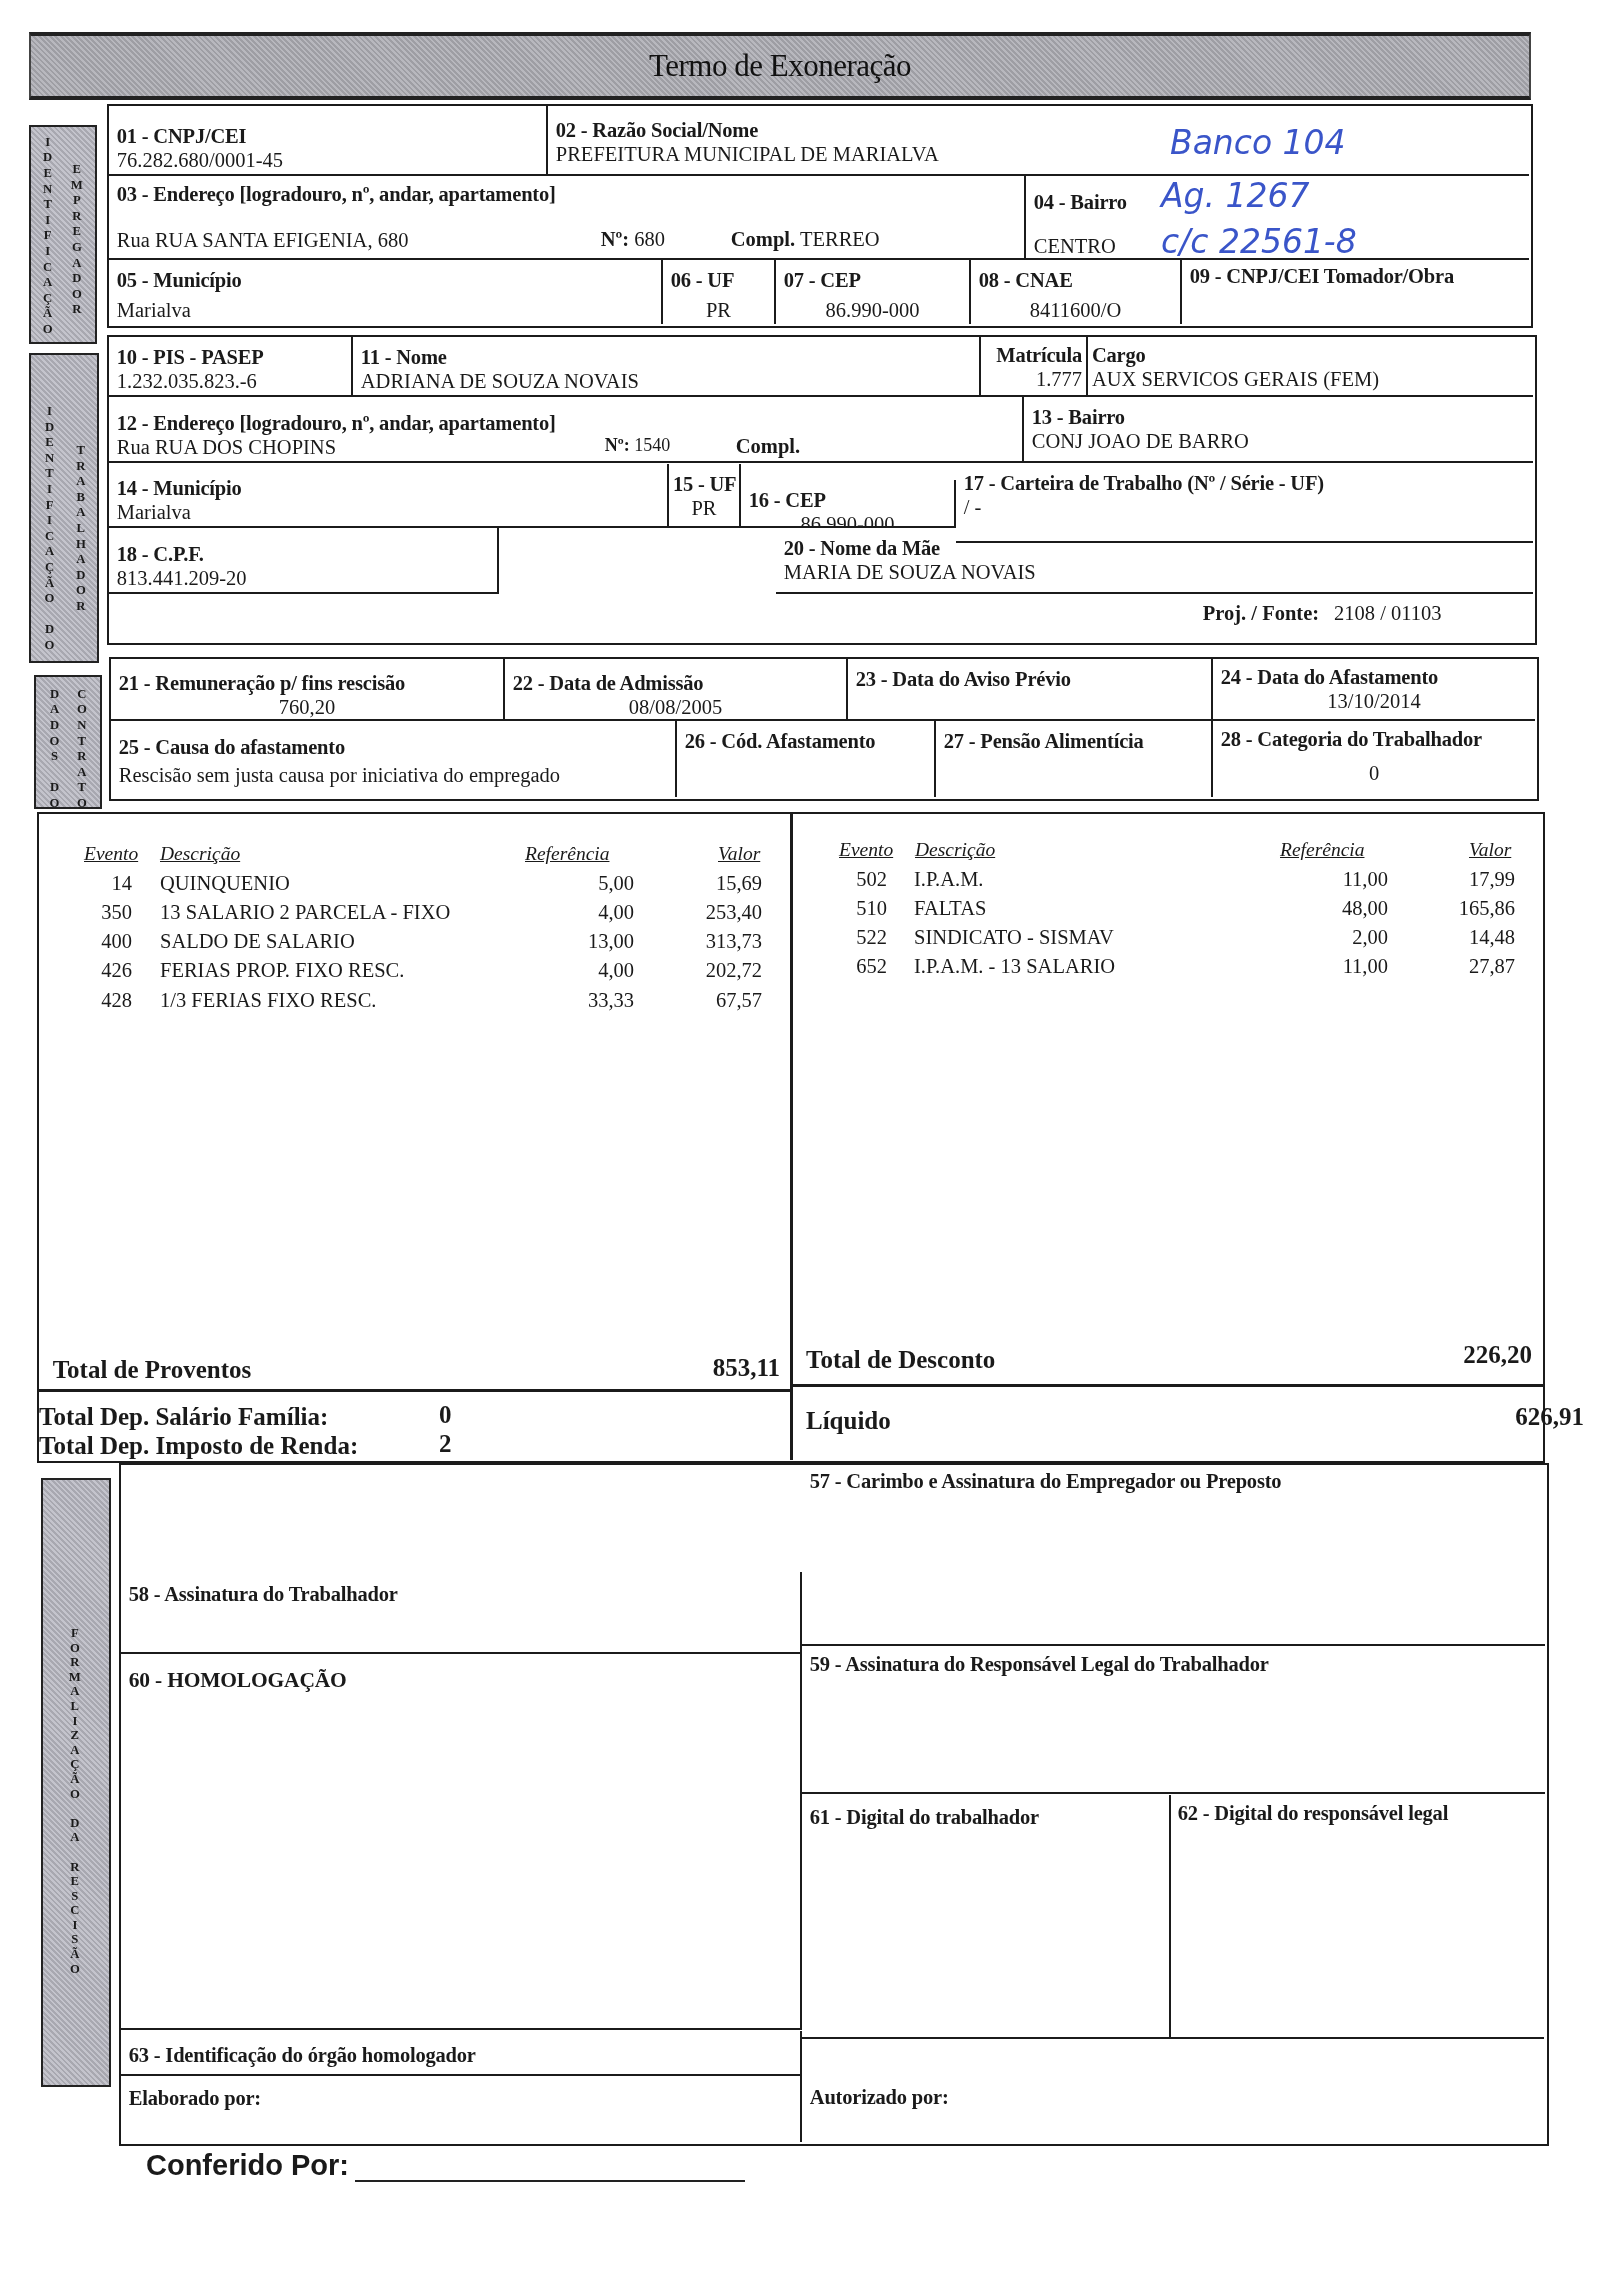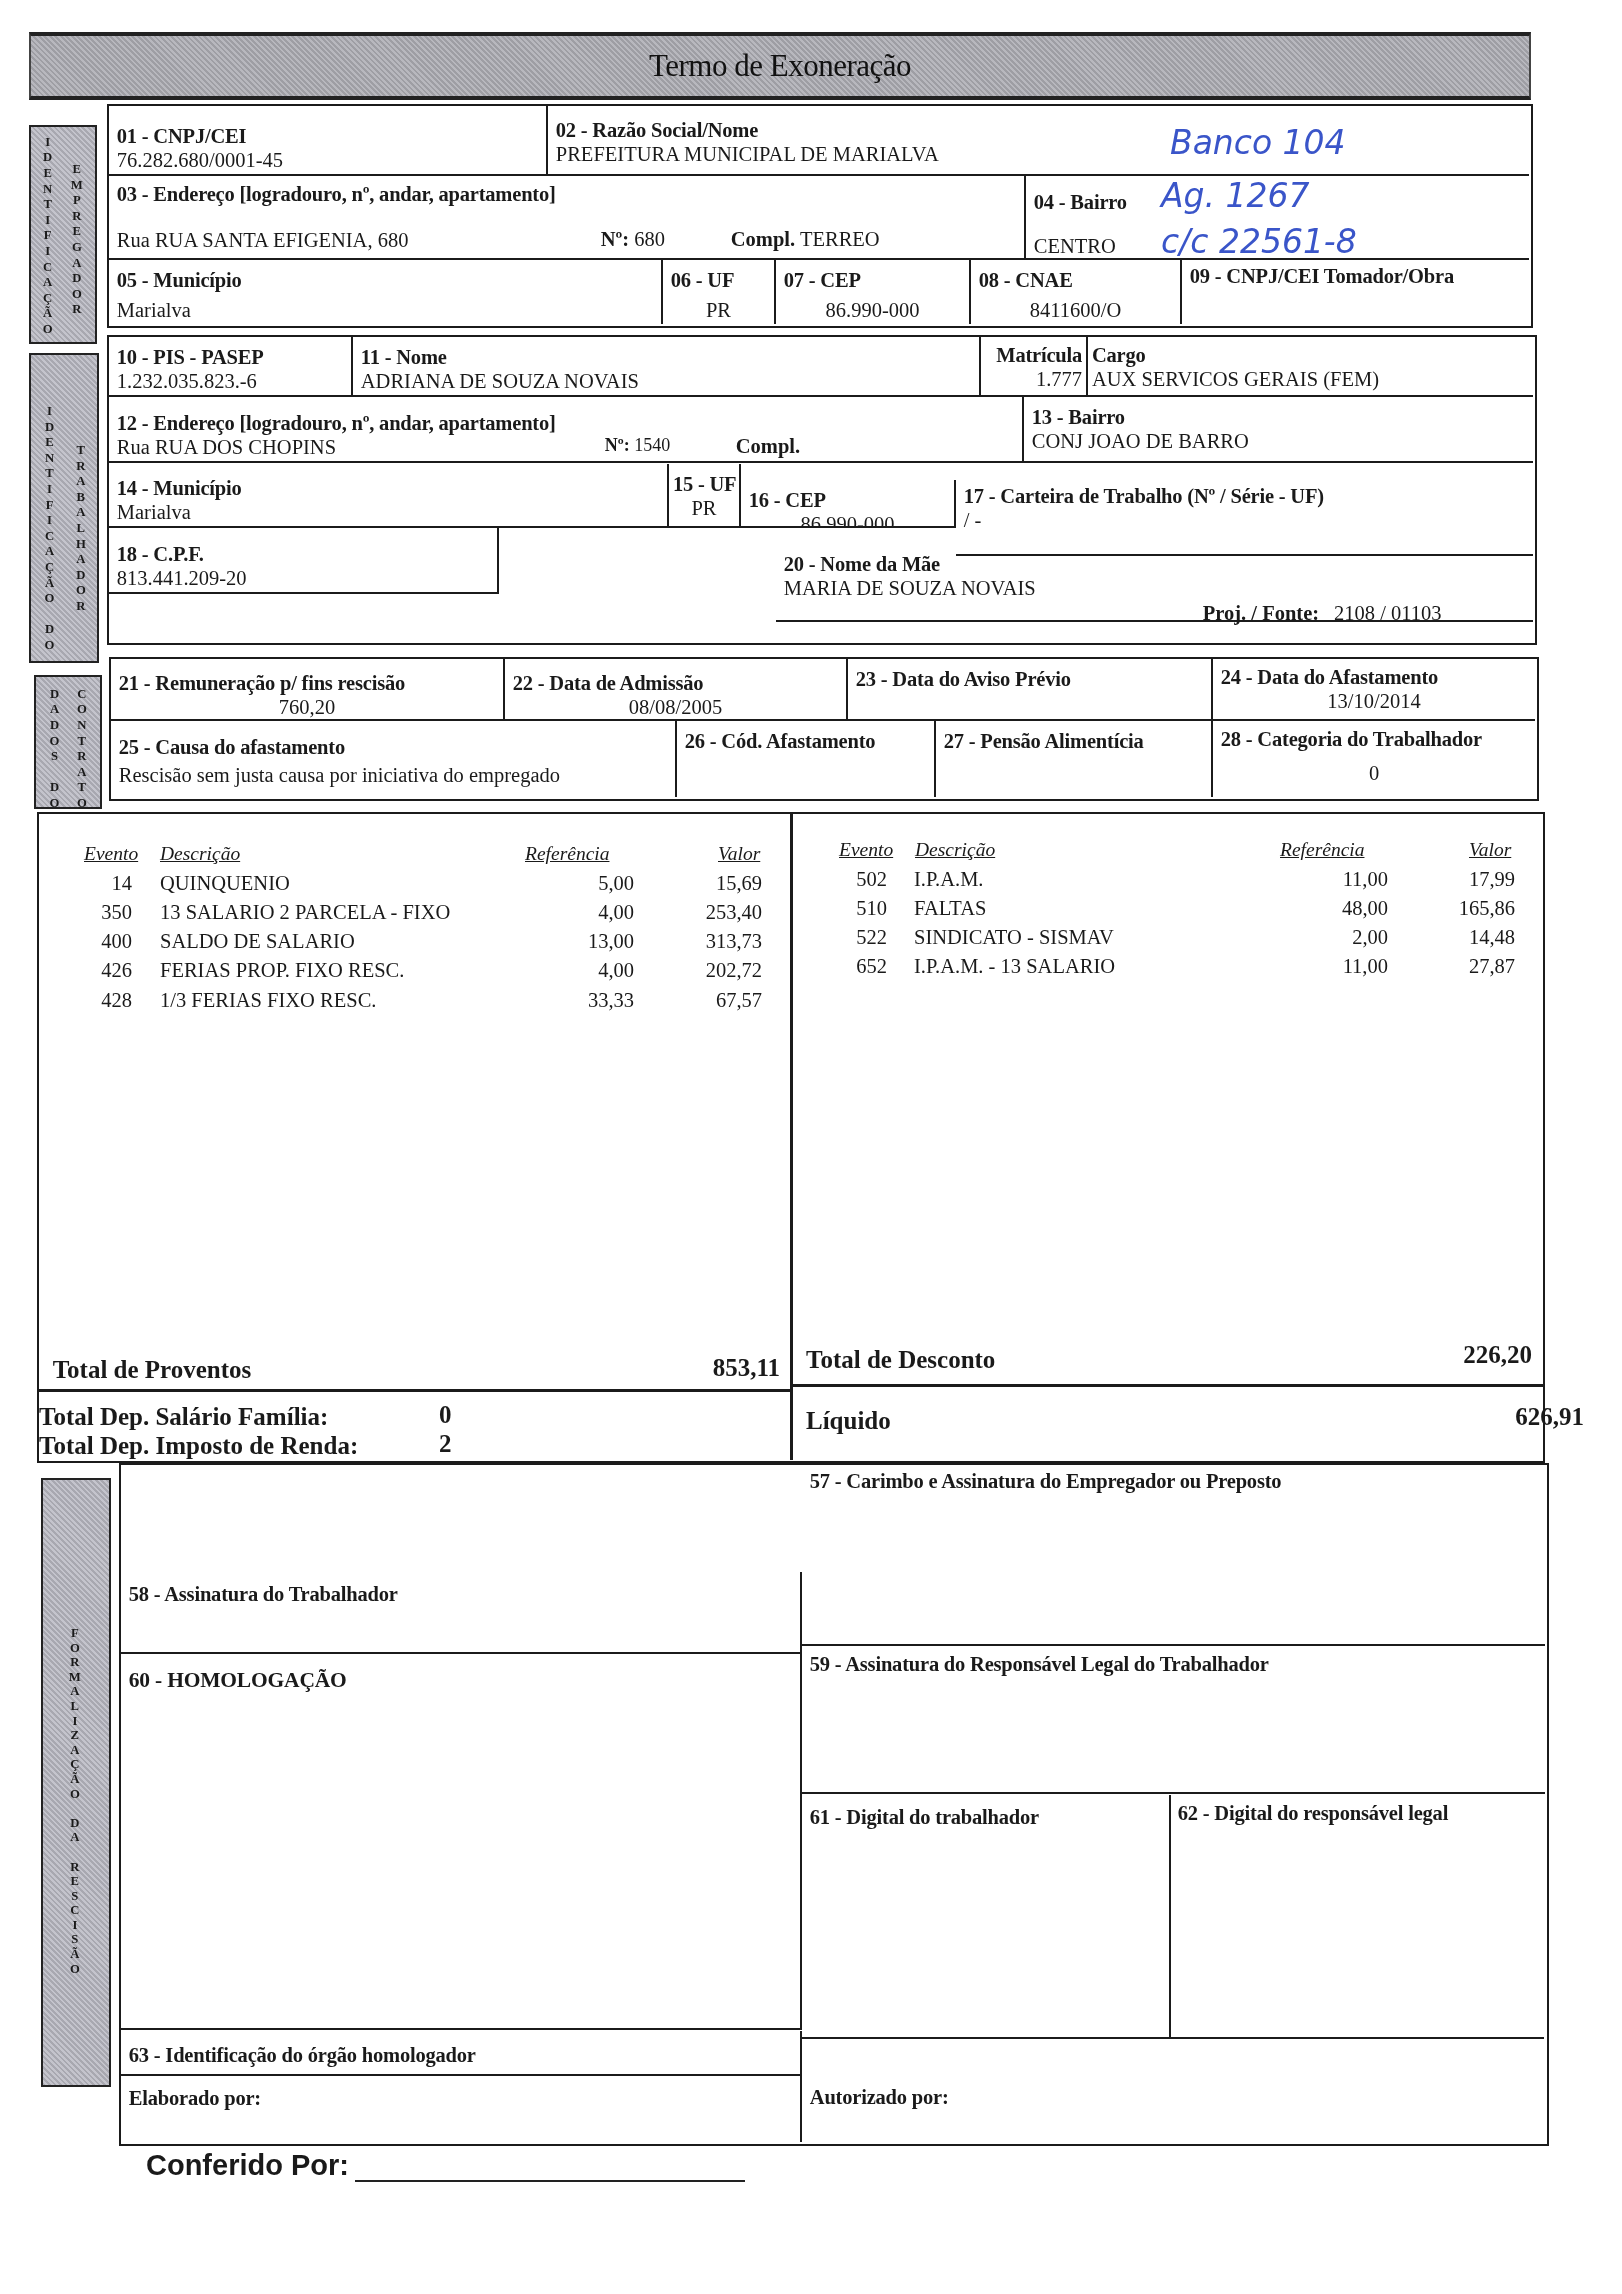--- a/index.html
+++ b/index.html
@@ -132,29 +132,29 @@
     <span class="val">Marialva</span>
   </div>
   <div class="cell" style="left:560px;top:127px;width:72px;height:64px;padding:2px 3.9px;">
     <span class="lbl center" style="margin-top:5.9px;">15 - UF</span>
     <span class="val center">PR</span>
   </div>
   <div class="cell" style="left:632px;top:127px;width:215px;height:48px;margin-top:16px;">
     <span class="lbl" style="margin-top:5.9px;">16 - CEP</span>
     <span class="val center">86.990-000</span>
   </div>
-  <div class="cell" style="left:847px;top:139px;width:577px;height:80px;border-right:none;">
+  <div class="cell" style="left:847px;top:126px;width:577px;height:80px;border-right:none;">
     <span class="lbl" style="margin-top:5.9px;">17 - Carteira de Trabalho (Nº / Série - UF)</span>
     <span class="val">/ -</span>
   </div>
   <div class="cell" style="left:0;top:191px;width:390px;height:66px;">
     <span class="lbl" style="margin-top:11.7px;">18 - C.P.F.</span>
     <span class="val">813.441.209-20</span>
   </div>
-  <div class="cell" style="left:667px;top:191px;width:757px;height:78px;border-right:none;margin-top:16px;">
+  <div class="cell" style="left:667px;top:191px;width:757px;height:66px;border-right:none;">
     <span class="lbl" style="margin-top:5.9px;">20 - Nome da Mãe</span>
     <span class="val">MARIA DE SOUZA NOVAIS</span>
   </div>
   <div class="cell" style="left:1086px;top:257px;width:337px;height:47px;border:none;">
     <span style="font-size:20.5px;white-space:nowrap;display:block;margin-top:5.9px;">
       <b>Proj. / Fonte:</b>
       <span style="margin-left:9.8px;">2108 / 01103</span>
     </span>
   </div>
 </div>

